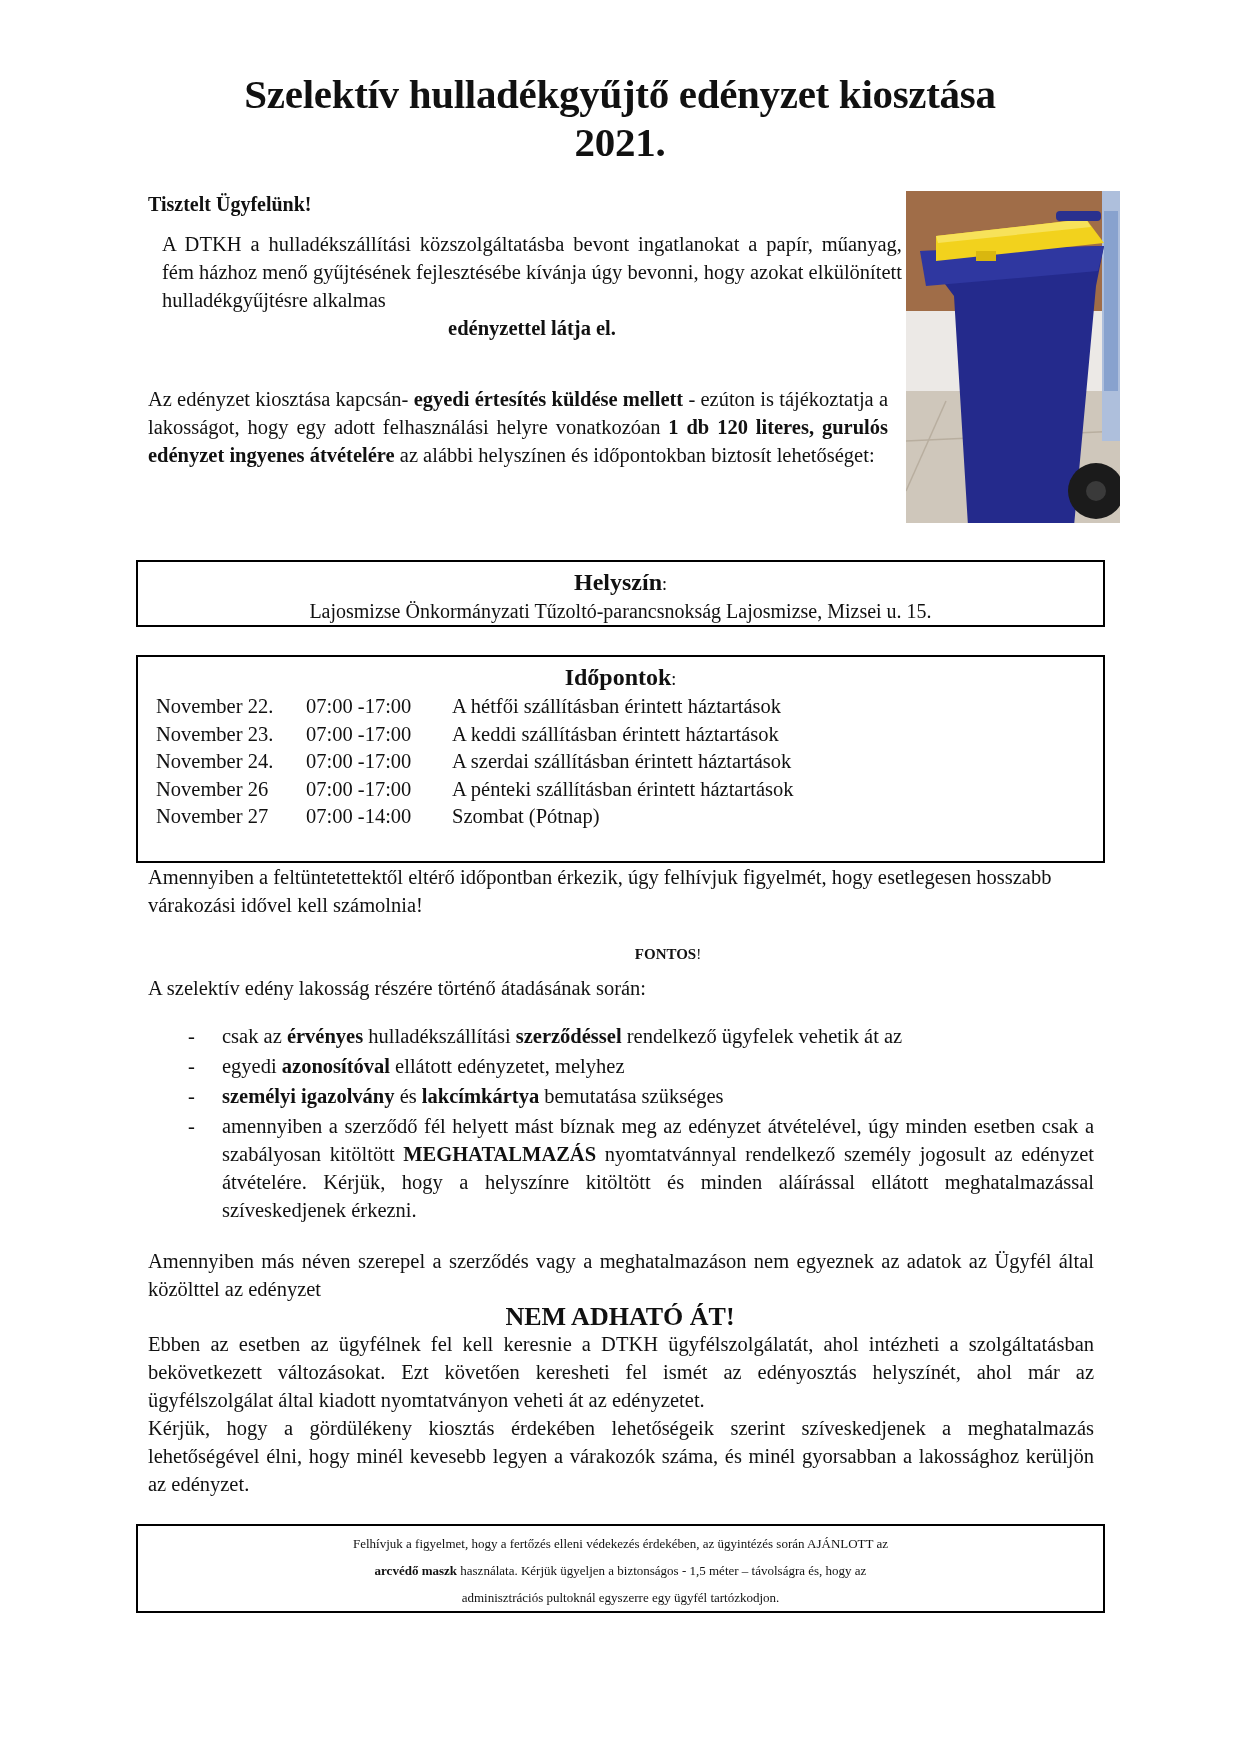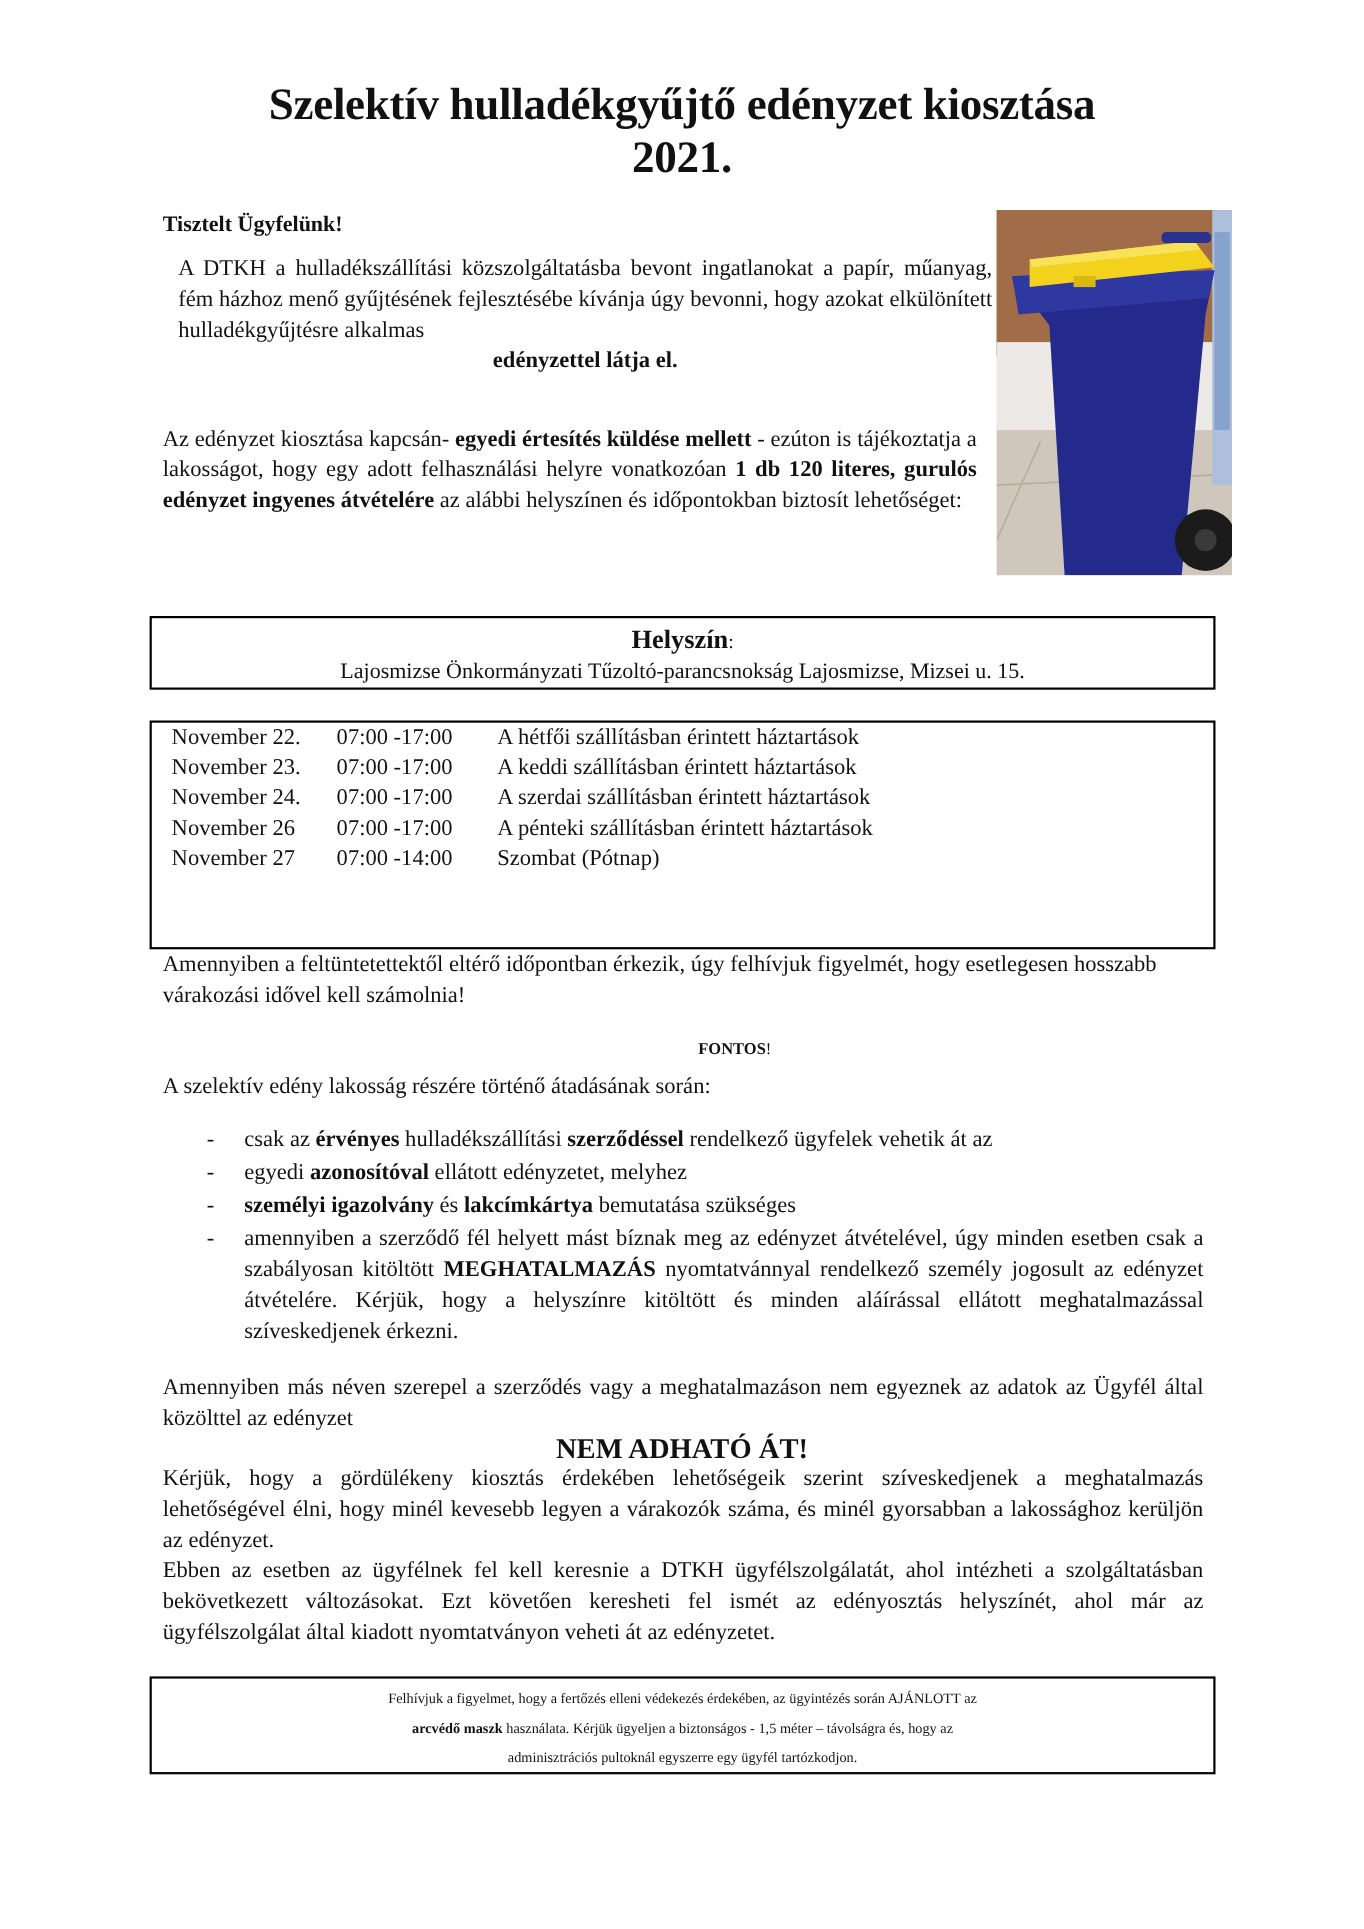--- a/index.html
+++ b/index.html
@@ -89,20 +89,21 @@
     <circle cx="190" cy="300" r="10" fill="#3a3a3a"></circle>
   </svg>
 </div>
 
 <div class="abs box loc-box">
   <div class="loc-title"><span>Helyszín</span><span class="colon">:</span></div>
   <div class="loc-addr">Lajosmizse Önkormányzati Tűzoltó-parancsnokság Lajosmizse, Mizsei u. 15.</div>
 </div>
 
 <div class="abs box times-box">
+  <div class="times-title"><span>Időpontok</span><span class="colon">:</span></div>
   <div class="trow"><span class="date">November 22.</span><span class="hours">07:00 -17:00</span><span>A hétfői szállításban érintett háztartások</span></div>
   <div class="trow"><span class="date">November 23.</span><span class="hours">07:00 -17:00</span><span>A keddi szállításban érintett háztartások</span></div>
   <div class="trow"><span class="date">November 24.</span><span class="hours">07:00 -17:00</span><span>A szerdai szállításban érintett háztartások</span></div>
   <div class="trow"><span class="date">November 26</span><span class="hours">07:00 -17:00</span><span>A pénteki szállításban érintett háztartások</span></div>
   <div class="trow"><span class="date">November 27</span><span class="hours">07:00 -14:00</span><span>Szombat (Pótnap)</span></div>
 </div>
 
 <div class="abs p after">Amennyiben a feltüntetettektől eltérő időpontban érkezik, úgy felhívjuk figyelmét, hogy esetlegesen hosszabb várakozási idővel kell számolnia!</div>
 
 <div class="abs fontos"><b>FONTOS</b><span>!</span></div>
@@ -111,21 +112,21 @@
 <div class="abs list">
   <div class="li"><span class="dash">-</span><span>csak az </span><b>érvényes</b><span> hulladékszállítási </span><b>szerződéssel</b><span> rendelkező ügyfelek vehetik át az</span></div>
   <div class="li"><span class="dash">-</span><span>egyedi </span><b>azonosítóval</b><span> ellátott edényzetet,  melyhez</span></div>
   <div class="li"><span class="dash">-</span><b>személyi igazolvány</b><span> és </span><b>lakcímkártya</b><span>  bemutatása szükséges</span></div>
   <div class="li"><span class="dash">-</span><span>amennyiben a szerződő fél helyett mást bíznak meg az edényzet átvételével, úgy minden esetben csak a szabályosan kitöltött </span><b>MEGHATALMAZÁS</b><span> nyomtatvánnyal rendelkező személy jogosult az edényzet átvételére. Kérjük, hogy a helyszínre kitöltött és minden aláírással ellátott meghatalmazással szíveskedjenek érkezni.</span></div>
 </div>
 
 <div class="abs p mismatch">Amennyiben más néven szerepel a szerződés vagy a meghatalmazáson nem egyeznek az adatok az Ügyfél által közölttel az edényzet</div>
 <div class="abs nem">NEM ADHATÓ ÁT!</div>
 <div class="abs p ebben">
+  <div>Ebben az esetben az ügyfélnek fel kell keresnie a DTKH ügyfélszolgálatát, ahol intézheti a szolgáltatásban bekövetkezett változásokat. Ezt követően keresheti fel ismét az edényosztás helyszínét, ahol már az ügyfélszolgálat által kiadott nyomtatványon veheti át az edényzetet.</div>
   <div>Kérjük, hogy a gördülékeny kiosztás érdekében lehetőségeik szerint szíveskedjenek a meghatalmazás lehetőségével élni, hogy minél kevesebb legyen a várakozók száma, és minél gyorsabban a lakossághoz kerüljön az edényzet.</div>
-  <div>Ebben az esetben az ügyfélnek fel kell keresnie a DTKH ügyfélszolgálatát, ahol intézheti a szolgáltatásban bekövetkezett változásokat. Ezt követően keresheti fel ismét az edényosztás helyszínét, ahol már az ügyfélszolgálat által kiadott nyomtatványon veheti át az edényzetet.</div>
 </div>
 
 <div class="abs box notice-box">
   <div>Felhívjuk a figyelmet, hogy a fertőzés elleni védekezés érdekében, az ügyintézés során AJÁNLOTT az</div>
   <div><b>arcvédő maszk</b><span> használata. Kérjük ügyeljen a biztonságos - 1,5 méter – távolságra és, hogy az</span></div>
   <div>adminisztrációs pultoknál egyszerre egy ügyfél tartózkodjon.</div>
 </div>
 
 </body></html>

